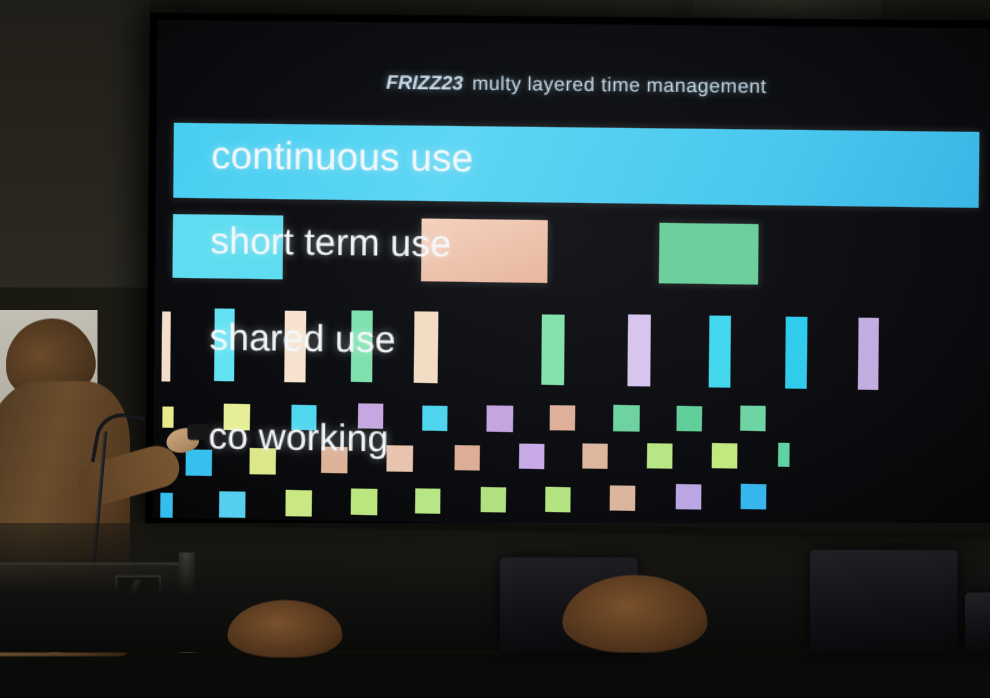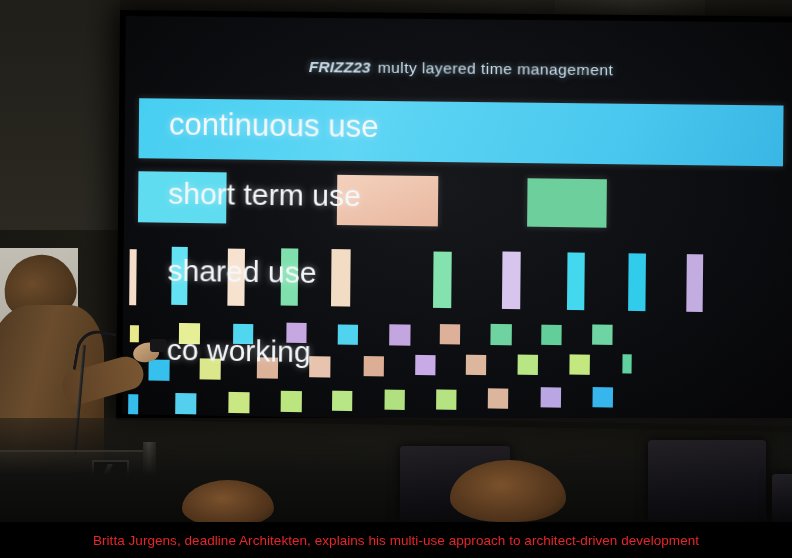--- a/index.html
+++ b/index.html
@@ -200,17 +200,14 @@
   <div class="bottle"></div>
 
   <div class="fg">
     <div class="chair" style="left:400px;top:28px;width:110px;height:76px;"></div>
     <div class="chair" style="left:648px;top:22px;width:118px;height:82px;"></div>
     <div class="chair" style="left:772px;top:56px;width:24px;height:48px;"></div>
     <div class="head" style="left:182px;top:62px;width:92px;height:46px;"></div>
     <div class="head" style="left:450px;top:42px;width:116px;height:62px;"></div>
   </div>
 
-  <div class="caption">
-    <span>Britta Jurgens, deadline Architekten, explains his multi-use approach to architect-driven development</span>
-  </div>
 
 </div>
 
 </body></html>

